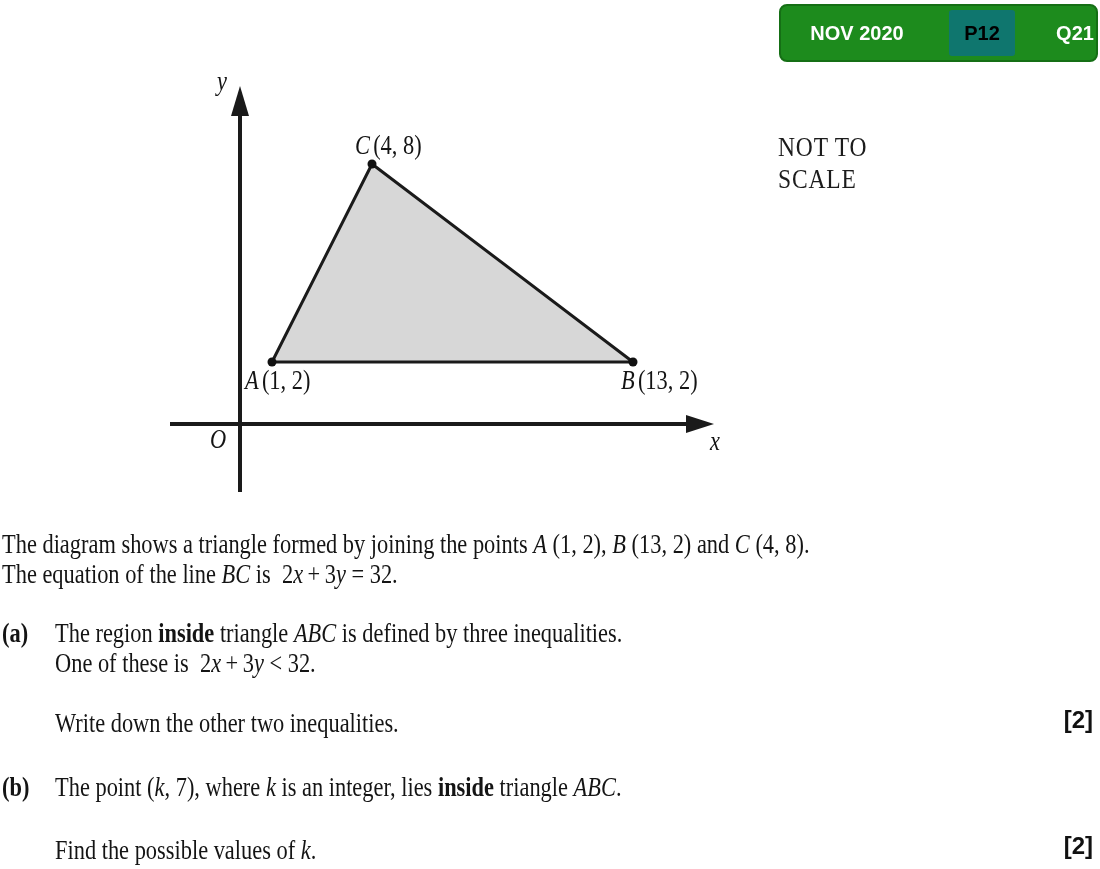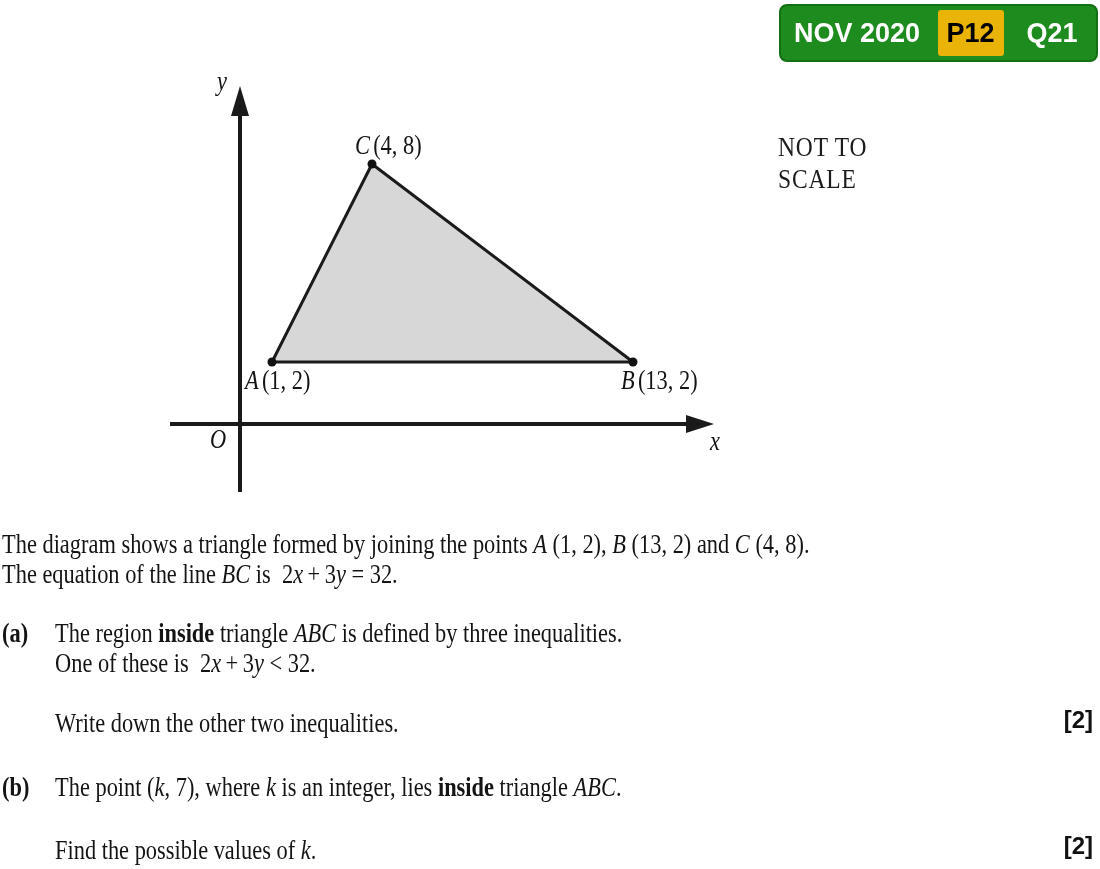--- a/index.html
+++ b/index.html
@@ -30,27 +30,27 @@
     position:absolute;left:778px;top:131px;font-size:28px;line-height:32px;
     transform:scaleX(0.84);transform-origin:0 0;letter-spacing:1px;color:#1c1c1c;
   }
   
   .diagram{position:absolute;left:0;top:0;}
   
   .badge{
     position:absolute;left:779px;top:4px;width:319px;height:58px;
     box-sizing:border-box;background:#1d8b1d;border:2px solid #156f15;
     border-radius:8px;display:flex;align-items:center;justify-content:space-between;
-    font-family:"Liberation Sans",sans-serif;font-weight:bold;font-size:27px;
+    font-family:"Liberation Sans",sans-serif;font-weight:bold;font-size:20px;
   }
   .badge-seg{color:#ffffff;text-align:center;}
   .badge-session{flex:0 0 152px;}
   .badge-paper{
-    flex:0 0 66px;background:#eab308;color:#000000;height:46px;line-height:46px;
-    border-radius:3px;margin:0 4px;
+    flex:0 0 66px;background:#0f766e;color:#000000;height:46px;line-height:46px;
+    border-radius:3px;margin:0 16px;
   }
   .badge-question{flex:0 0 88px;}
 </style>
 </head>
 <body>
 
 <div class="page">
 
   <svg class="diagram" width="1100" height="560" viewBox="0 0 1100 560">
 

